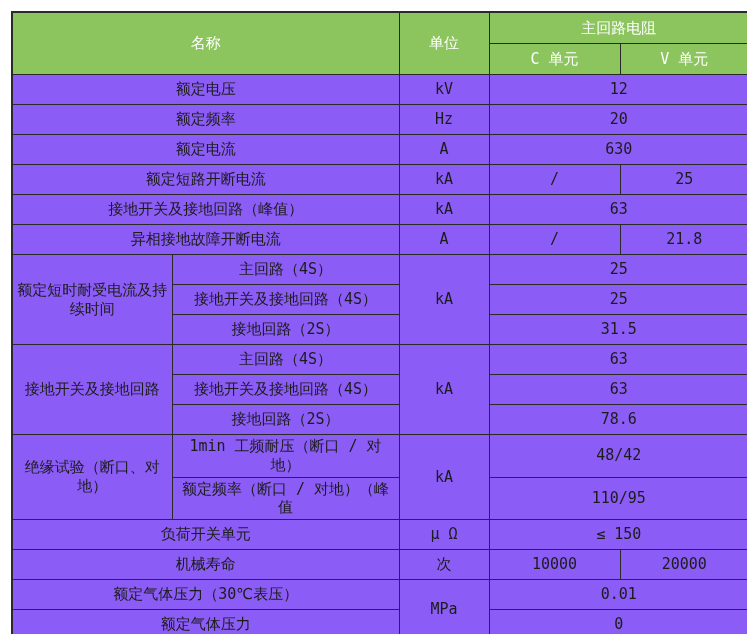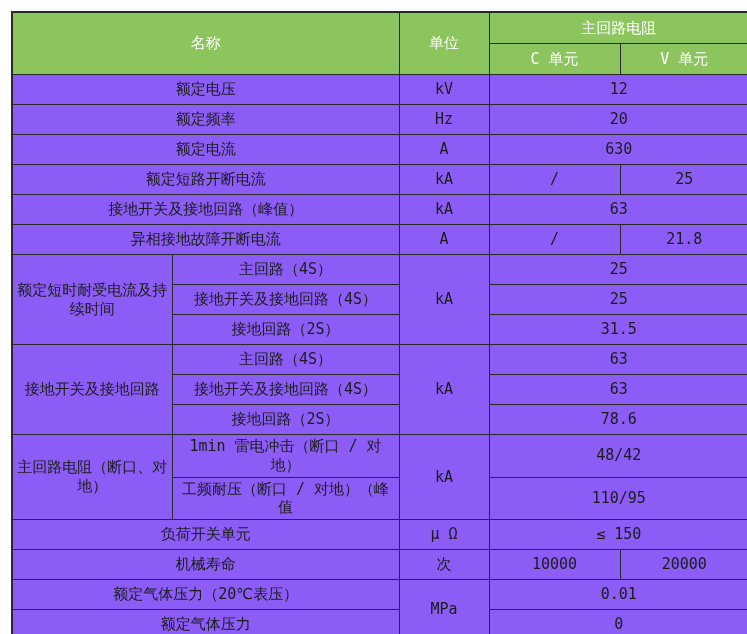--- a/index.html
+++ b/index.html
@@ -126,43 +126,43 @@
       <tr>
         <td>接地开关及接地回路（4S）</td>
         <td colspan="2">63</td>
       </tr>
       <tr>
         <td>接地回路（2S）</td>
         <td colspan="2">78.6</td>
       </tr>
 
       <tr>
-        <td rowspan="2">主回路电阻（断口、对地）</td>
-        <td>1min 雷电冲击（断口 / 对地）</td>
+        <td rowspan="2">绝缘试验（断口、对地）</td>
+        <td>1min 工频耐压（断口 / 对地）</td>
         <td rowspan="2">kA</td>
         <td colspan="2">48/42</td>
       </tr>
       <tr>
-        <td>工频耐压（断口 / 对地）（峰值</td>
+        <td>额定频率（断口 / 对地）（峰值</td>
         <td colspan="2">110/95</td>
       </tr>
 
       <tr>
         <td colspan="2">负荷开关单元</td>
         <td>μ Ω</td>
         <td colspan="2">≤ 150</td>
       </tr>
       <tr>
         <td colspan="2">机械寿命</td>
         <td>次</td>
         <td>10000</td>
         <td>20000</td>
       </tr>
       <tr>
-        <td colspan="2">额定气体压力（20℃表压）</td>
+        <td colspan="2">额定气体压力（30℃表压）</td>
         <td rowspan="2">MPa</td>
         <td colspan="2">0.01</td>
       </tr>
       <tr>
         <td colspan="2">额定气体压力</td>
         <td colspan="2">0</td>
       </tr>
       <tr>
         <td colspan="2">防护等级：外箱 / 气箱</td>
         <td>/</td>

